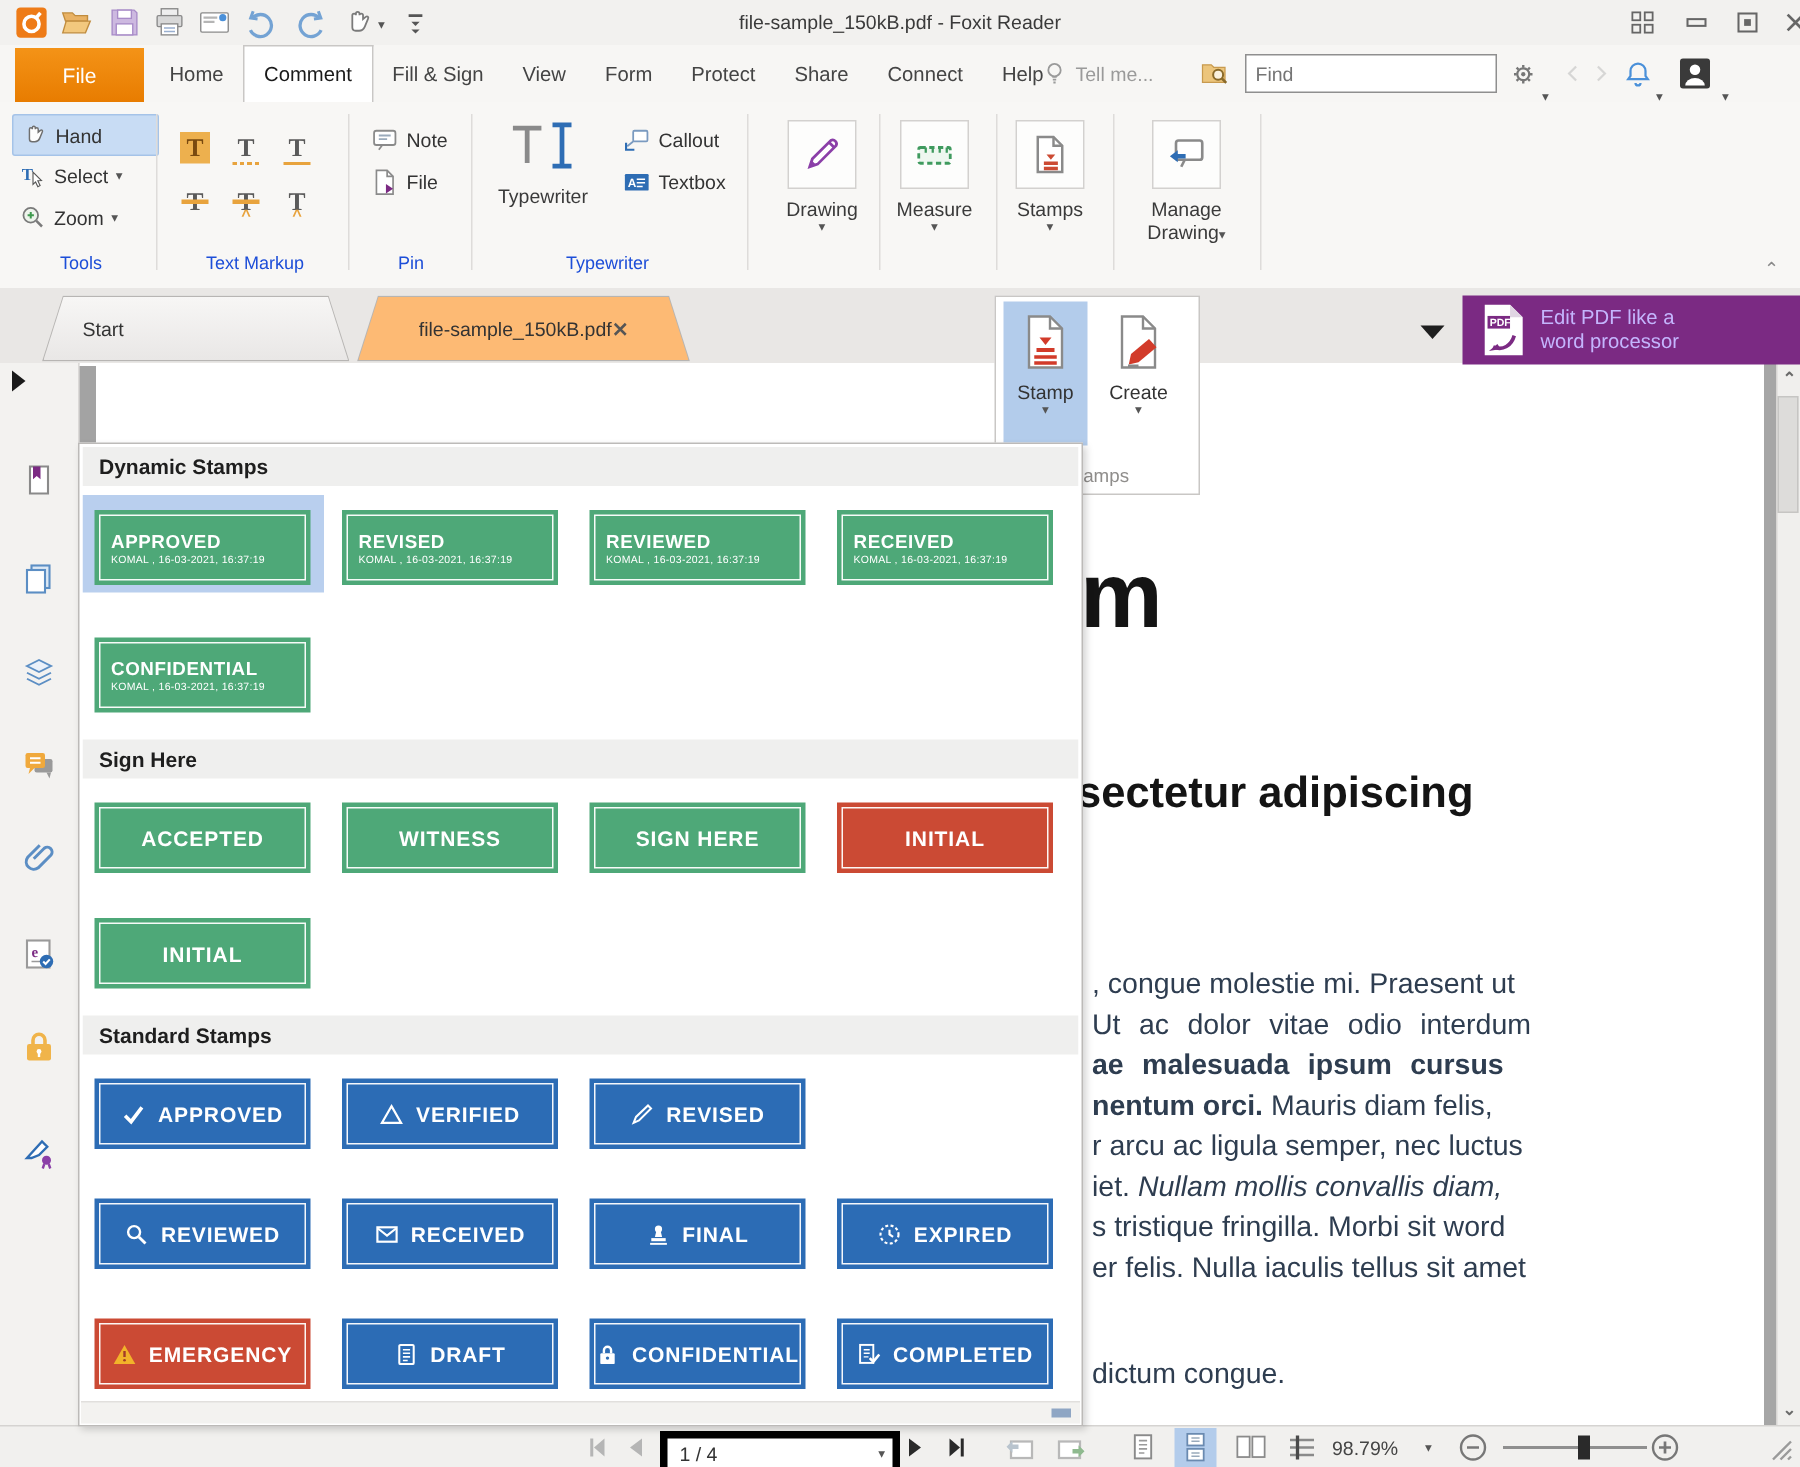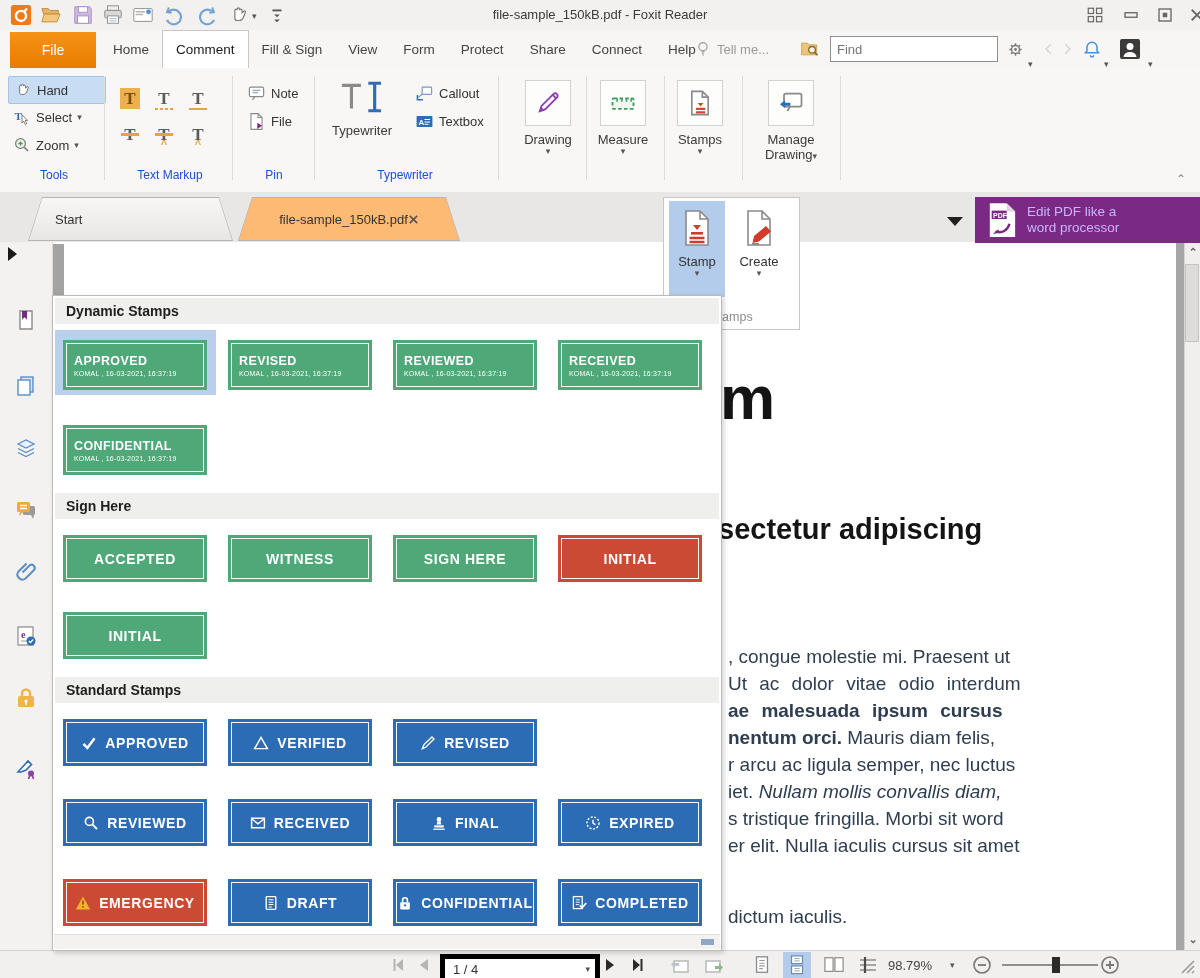--- a/index.html
+++ b/index.html
@@ -477,22 +477,22 @@
   <div class="abs" id="doc-title-frag" style="position:absolute;left:667px;top:120px">m</div>
   <div class="abs" style="position:absolute;left:665px;top:271px;font-size:29px;font-weight:bold;color:#141414">sectetur adipiscing</div>
   <div id="doc-body" style="position:absolute;left:675px;top:401px">
       <div class="ln"><span>, congue molestie mi. Praesent ut</span></div>
       <div class="ln ws"><span>Ut ac dolor vitae odio interdum</span></div>
       <div class="ln ws"><b>ae malesuada ipsum cursus</b></div>
       <div class="ln"><b>nentum orci.</b><span> Mauris diam felis,</span></div>
       <div class="ln"><span>r arcu ac ligula semper, nec luctus</span></div>
       <div class="ln"><span>iet. </span><i>Nullam mollis convallis diam,</i></div>
       <div class="ln"><span>s tristique fringilla. Morbi sit word</span></div>
-      <div class="ln"><span>er elit. Nulla iaculis cursus sit amet</span></div>
-      <div class="ln gap"><span>dictum iaculis.</span></div>
+      <div class="ln"><span>er felis. Nulla iaculis tellus sit amet</span></div>
+      <div class="ln gap"><span>dictum congue.</span></div>
     </div>
 </div>
 <div class="abs" id="sidebar">
     <span class="sbicon ic" style="top: 66px;">
       <svg viewBox="0 0 24 24">
         <path d="M6 3 h12 v18 H6 z" fill="#fff" stroke="#8a8a8a" stroke-width="1.4"></path>
         <path d="M8 3 v8.5 l2.5-2.2 2.5 2.2 V3 z" fill="#7b2a83"></path>
       </svg>
     </span>
     <span class="sbicon ic" style="top: 132px;">

